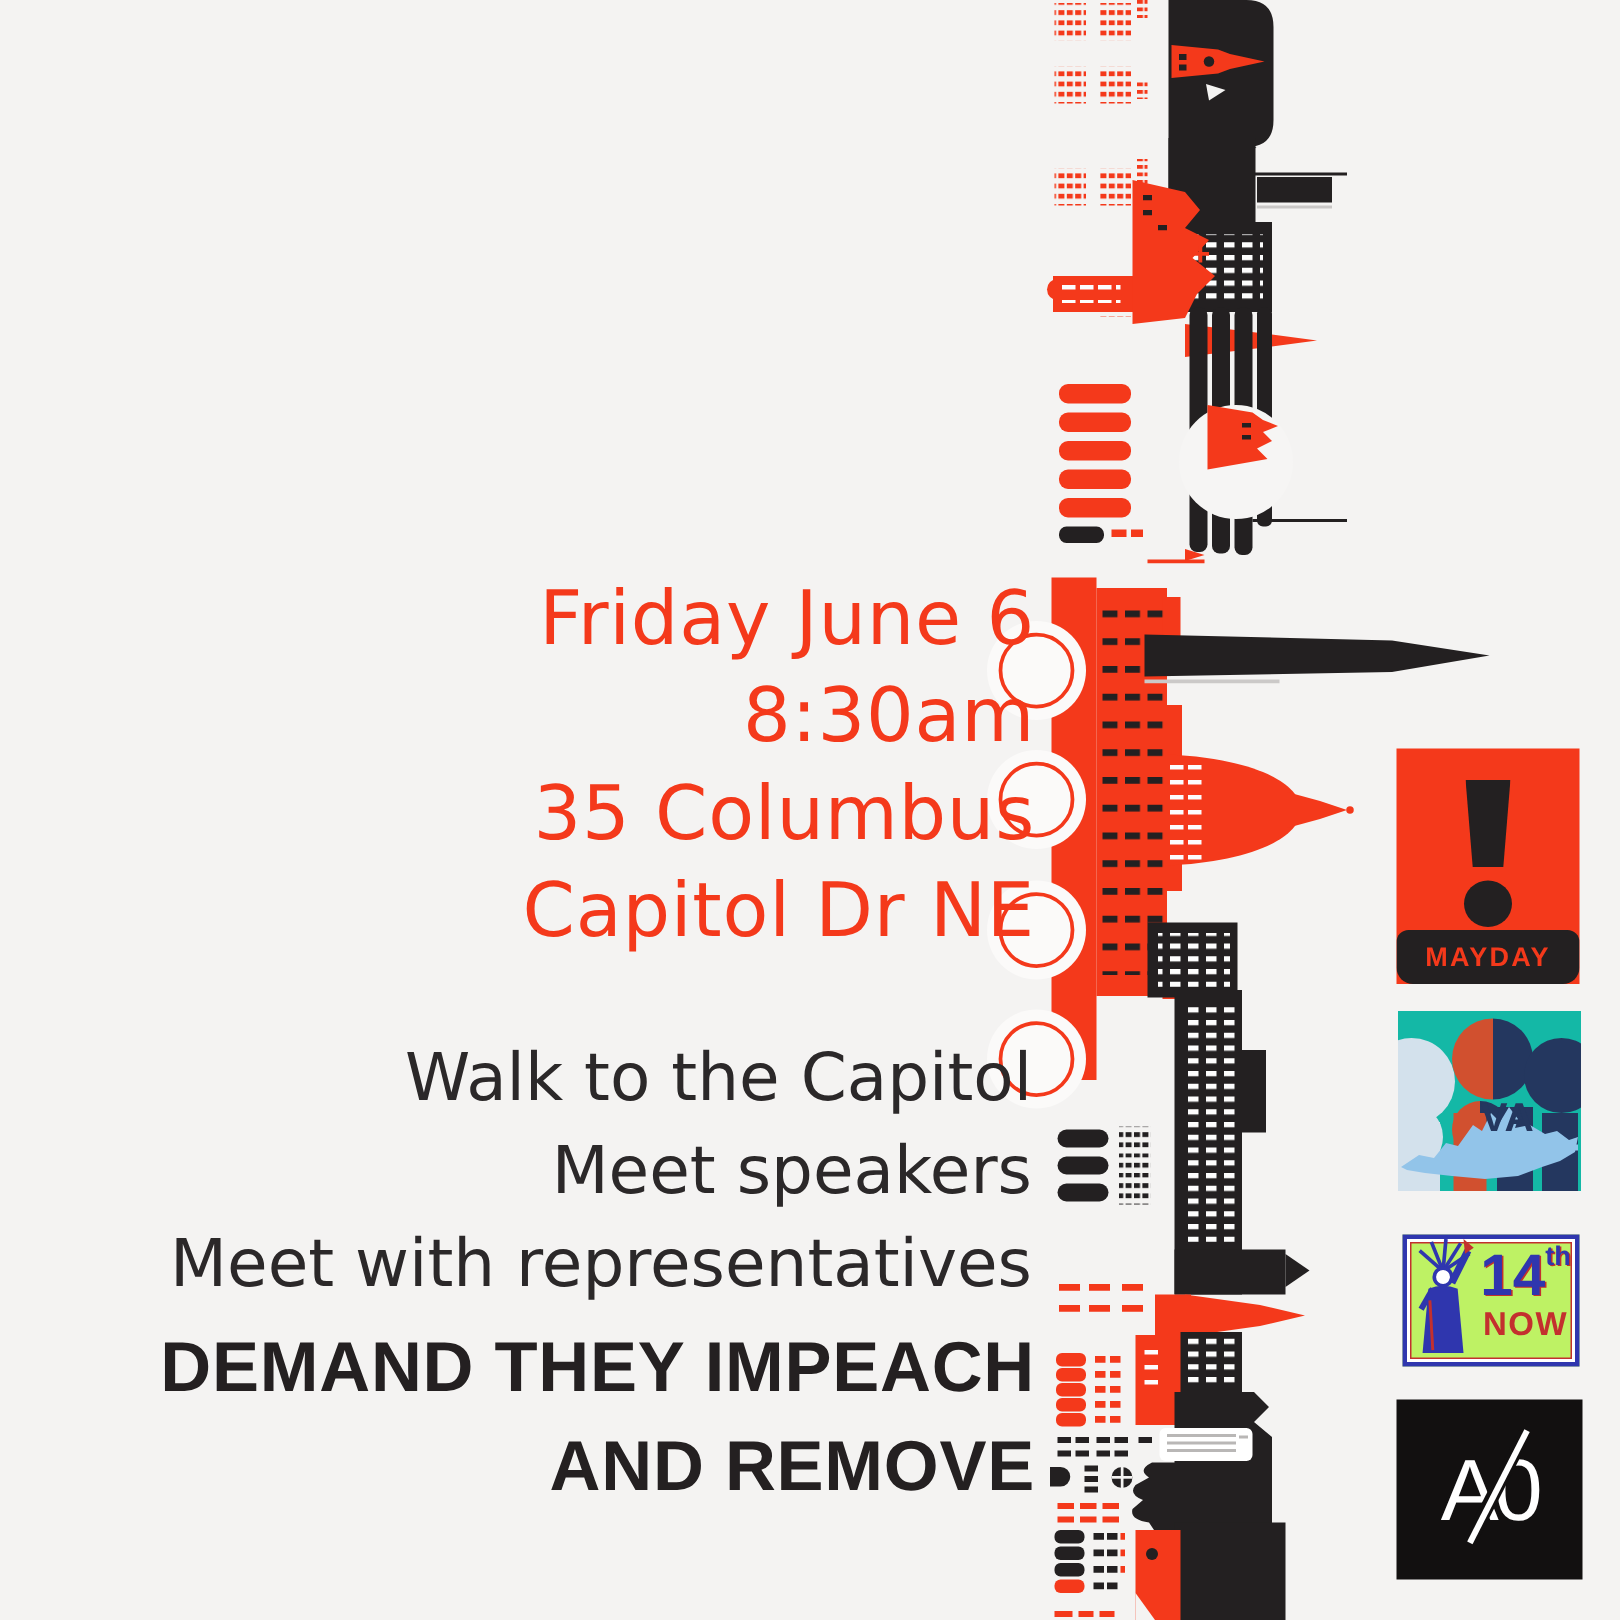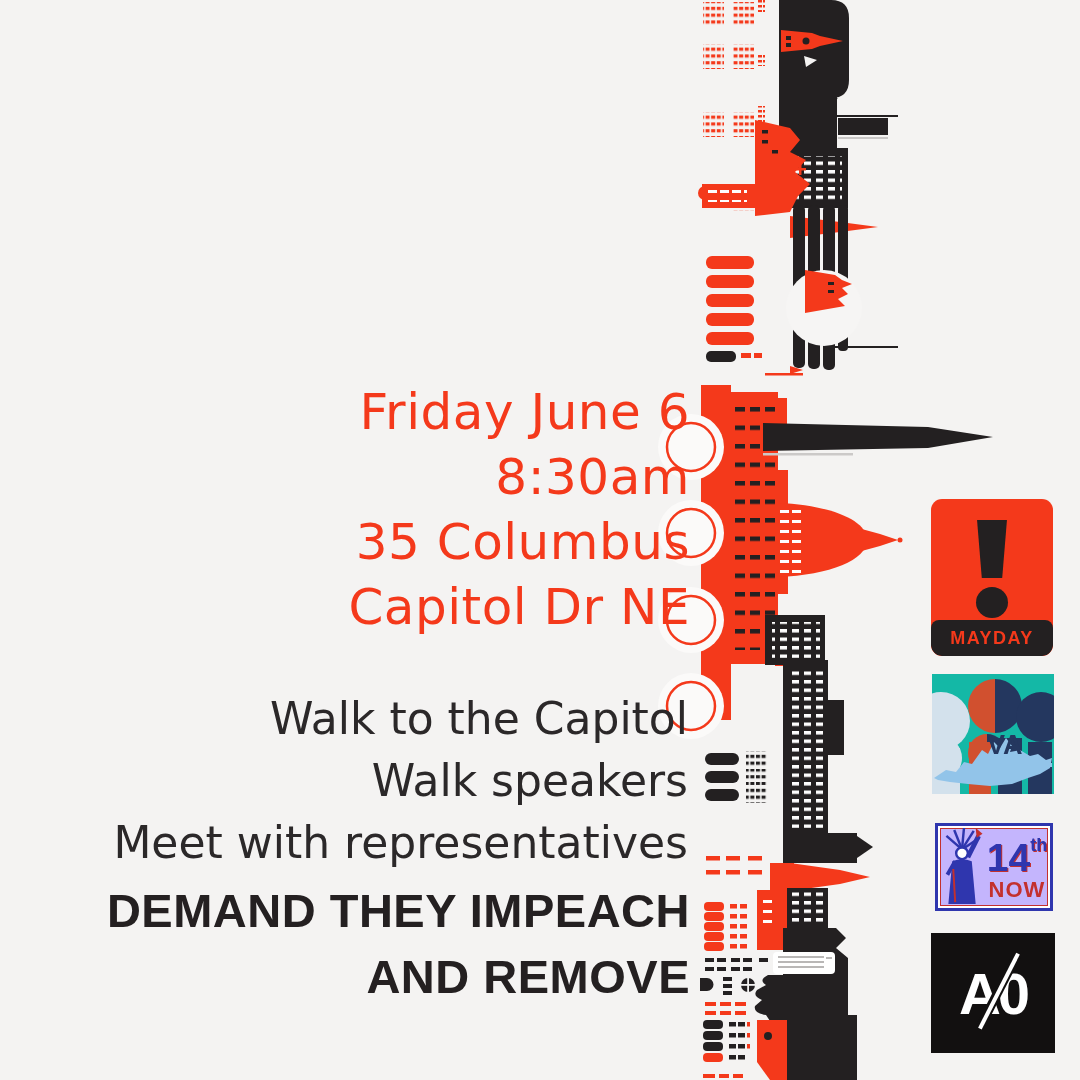--- a/index.html
+++ b/index.html
@@ -12,46 +12,46 @@
     letter-spacing:-0.5px;color:#262223;}
   .when{top:380px;right:390px;font-family:"DejaVu Sans",sans-serif;font-size:50px;
     line-height:65px;font-weight:400;color:#f4391b;letter-spacing:0.5px;}
   .agenda{top:688px;right:392px;font-family:"DejaVu Sans",sans-serif;font-size:44px;
     line-height:62px;font-weight:400;color:#2b2829;}
   .cta{top:878px;right:390px;font-size:47px;line-height:66px;font-weight:800;
     letter-spacing:0.5px;color:#242021;}
   .skyline{position:absolute;left:0;top:0;pointer-events:none;}
   .logo{position:absolute;overflow:hidden;}
   
-  .mayday{left:931px;top:499px;width:122px;height:157px;background:#f4391b;border-radius:11px;}
+  .mayday{left:931px;top:499px;width:122px;height:157px;background:#f4391b;border-radius:0;}
   .mayday .bar{position:absolute;left:44px;top:21px;width:34px;height:58px;background:#232021;
     clip-path:polygon(6% 0,94% 0,80% 100%,20% 100%);}
   .mayday .dot{position:absolute;left:45px;top:88px;width:32px;height:31px;background:#232021;border-radius:50%;}
   .mayday .band{position:absolute;left:0;bottom:0;width:122px;height:36px;background:#232021;
     border-radius:8px 8px 11px 11px;display:flex;align-items:center;justify-content:center;}
   .mayday .band span{color:#f4391b;font-weight:800;font-size:18px;letter-spacing:1.5px;}
   
   .va{left:932px;top:674px;width:122px;height:120px;background:#14b8a6;}
   .va .c{position:absolute;border-radius:50%;}
   .va .split{background:linear-gradient(90deg,#d1502f 50%,#24375f 50%);}
   .va .bar{position:absolute;bottom:0;}
   .va .vatext{position:absolute;left:55px;top:56px;color:#24375f;font-weight:800;font-size:27px;letter-spacing:0;}
   
-  .now14{left:935px;top:823px;width:118px;height:88px;background:#c4b5fd;border:3px solid #2f36ae;
+  .now14{left:935px;top:823px;width:118px;height:88px;background:#bef264;border:3px solid #2f36ae;
     box-sizing:border-box;box-shadow:inset 0 0 0 2px #ffffff, inset 0 0 0 3px #c3302e;
-    display:flex;align-items:center;}
+    display:flex;}
   .now14 .statue{margin-left:4px;}
   .now14 .txtcol{flex:1;text-align:center;line-height:1;margin-top:2px;}
   .now14 .n14{color:#2f36ae;font-weight:800;font-size:39px;text-shadow:1px 1px 0 #c3302e;}
   .now14 .nth{color:#2f36ae;font-weight:800;font-size:18px;vertical-align:20px;text-shadow:1px 1px 0 #c3302e;}
   .now14 .now{color:#c3302e;font-weight:800;font-size:22px;letter-spacing:1px;margin-top:2px;}
   
   .ao{left:931px;top:933px;width:124px;height:120px;background:#121010;}
   .ao .mono{position:absolute;left:0;top:0;width:124px;height:120px;display:flex;align-items:center;
-    justify-content:center;color:#fff;font-weight:700;font-size:58px;letter-spacing:-3px;}
+    justify-content:center;color:#fff;font-weight:400;font-size:58px;letter-spacing:-3px;}
   .ao .cutk{position:absolute;left:63px;top:18px;width:9px;height:80px;background:#121010;
     transform:rotate(27deg);}
   .ao .cutw{position:absolute;left:66px;top:16px;width:3.5px;height:84px;background:#ffffff;
     transform:rotate(27deg);}
 </style>
 </head>
 <body>
 
 <div class="poster">
 
@@ -308,21 +308,21 @@
 
   <div class="txt when">
     <div>Friday June 6</div>
     <div>8:30am</div>
     <div>35 Columbus</div>
     <div>Capitol Dr NE</div>
   </div>
 
   <div class="txt agenda">
     <div>Walk to the Capitol</div>
-    <div>Walk speakers</div>
+    <div>Meet speakers</div>
     <div>Meet with representatives</div>
   </div>
 
   <div class="txt cta">
     <div>DEMAND THEY IMPEACH</div>
     <div>AND REMOVE</div>
   </div>
 
   <div class="logo mayday">
     <div class="bar"></div>

